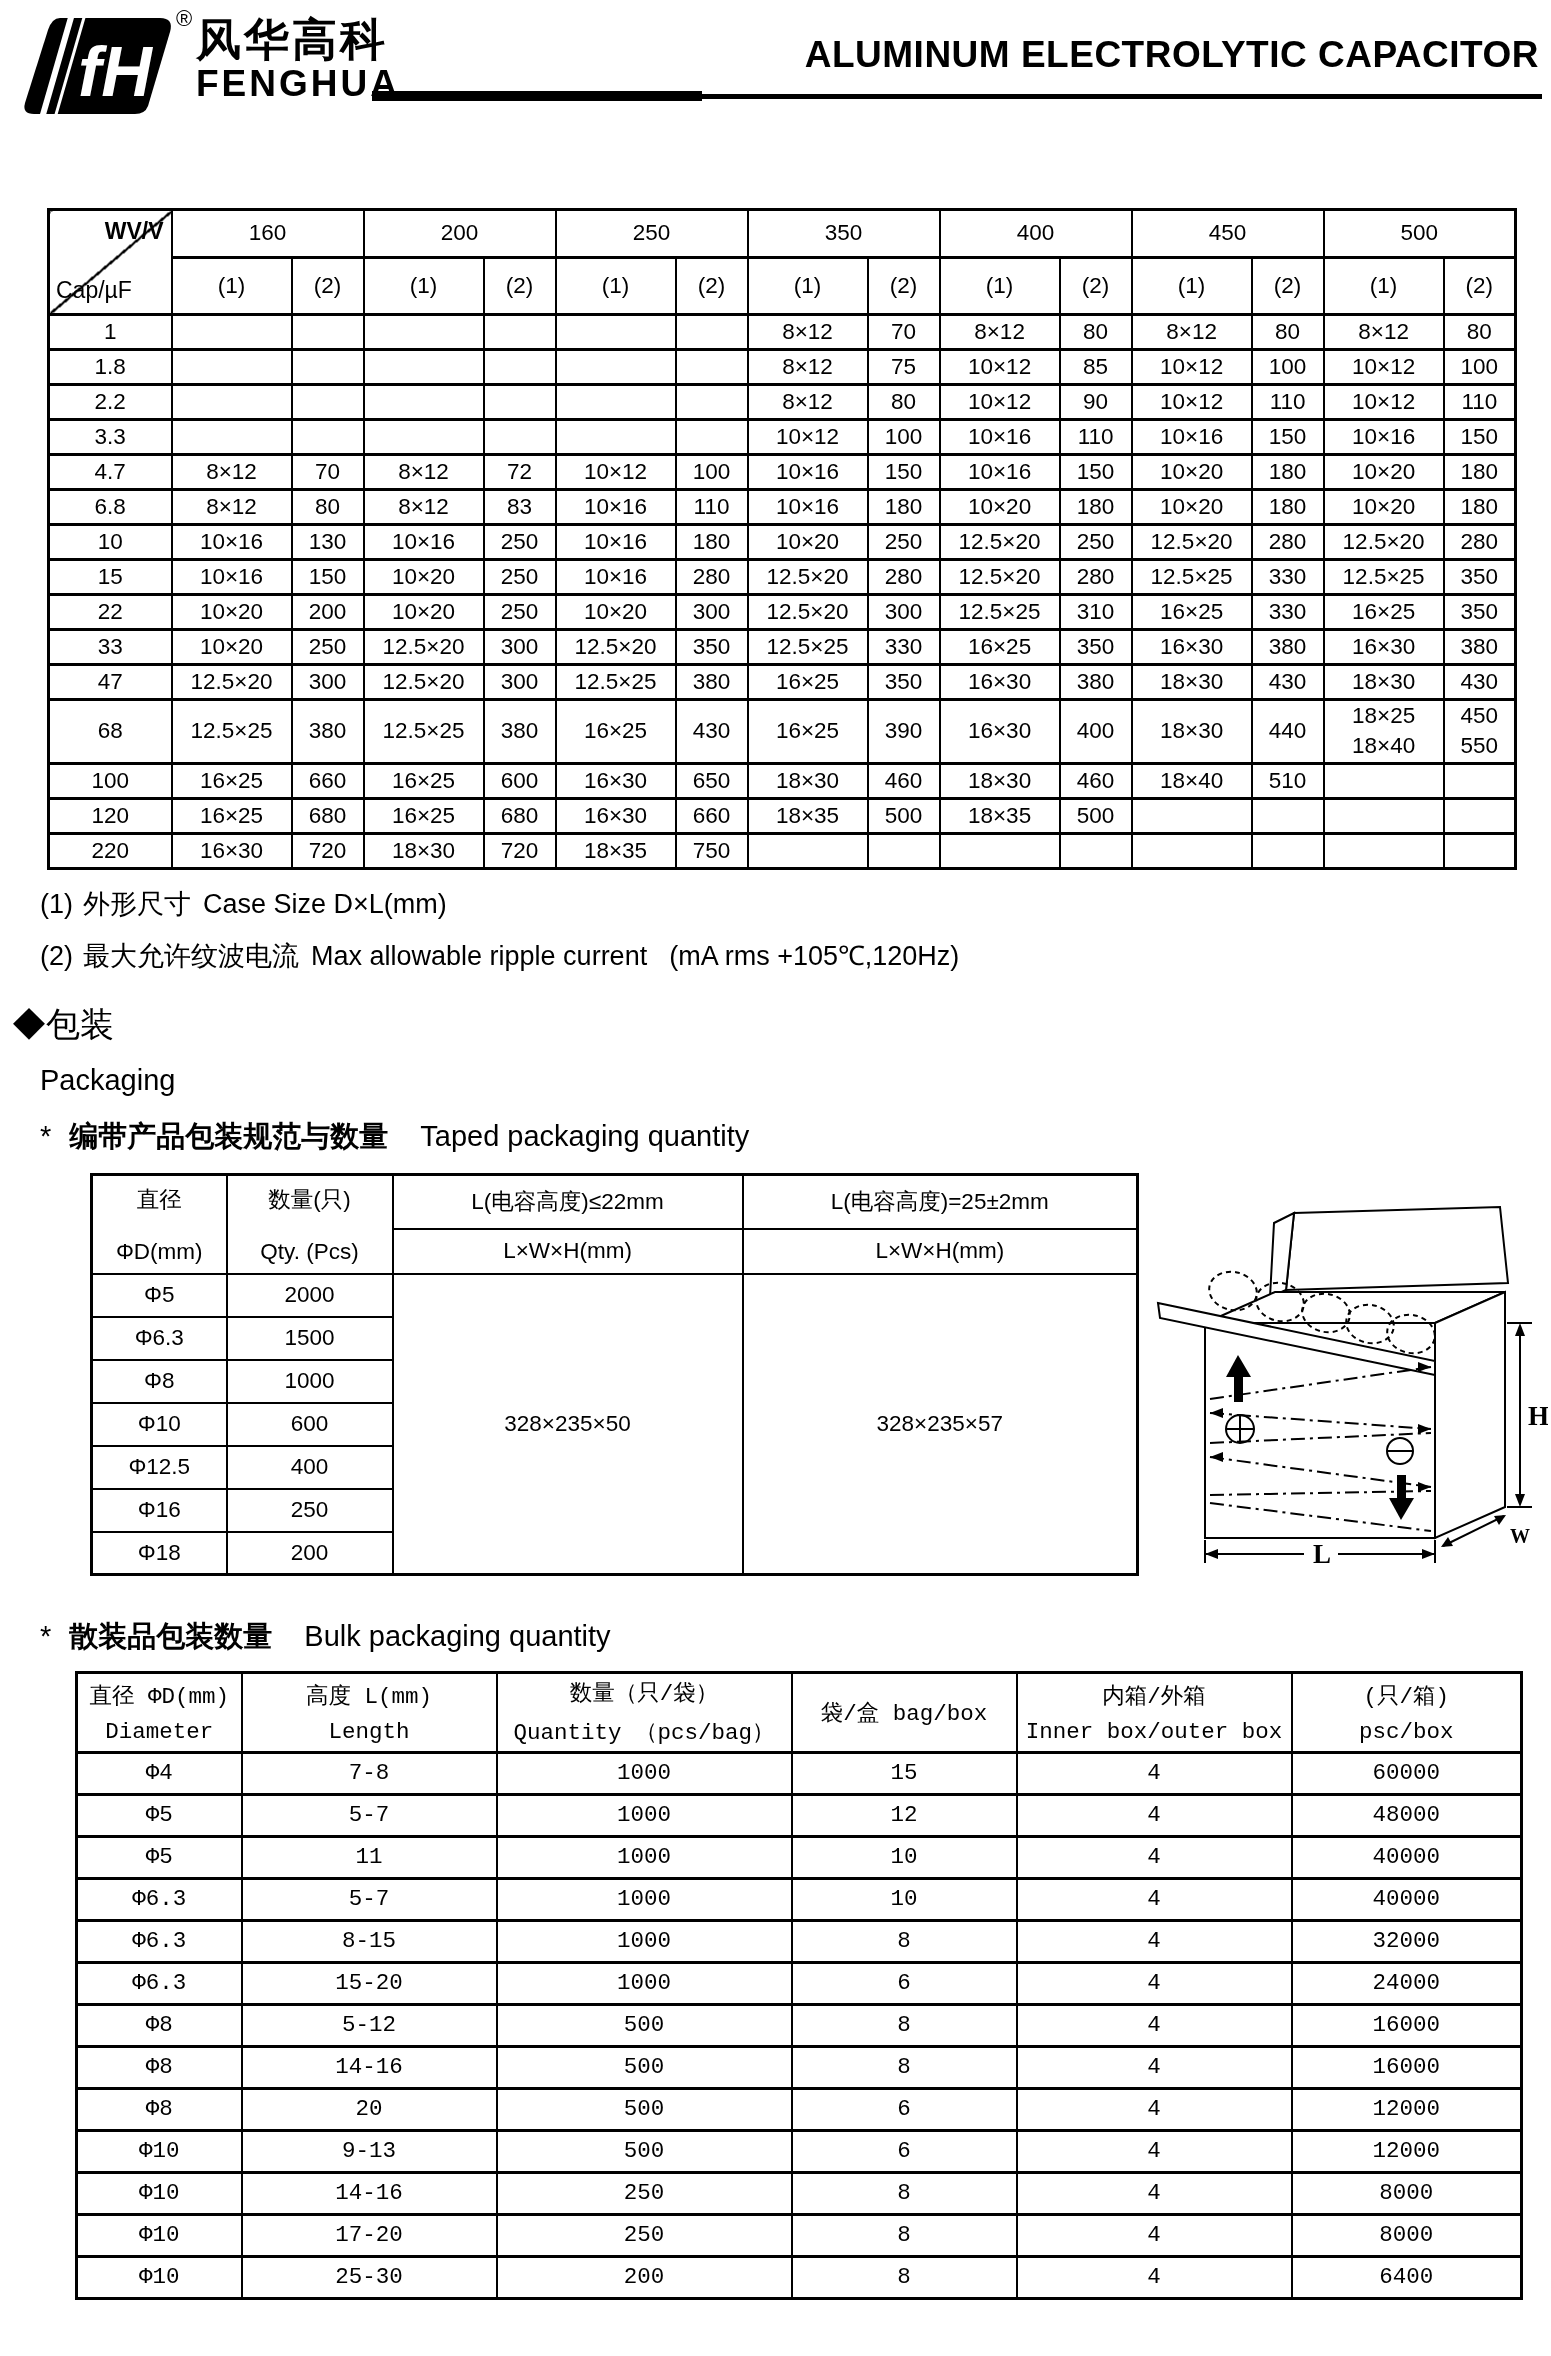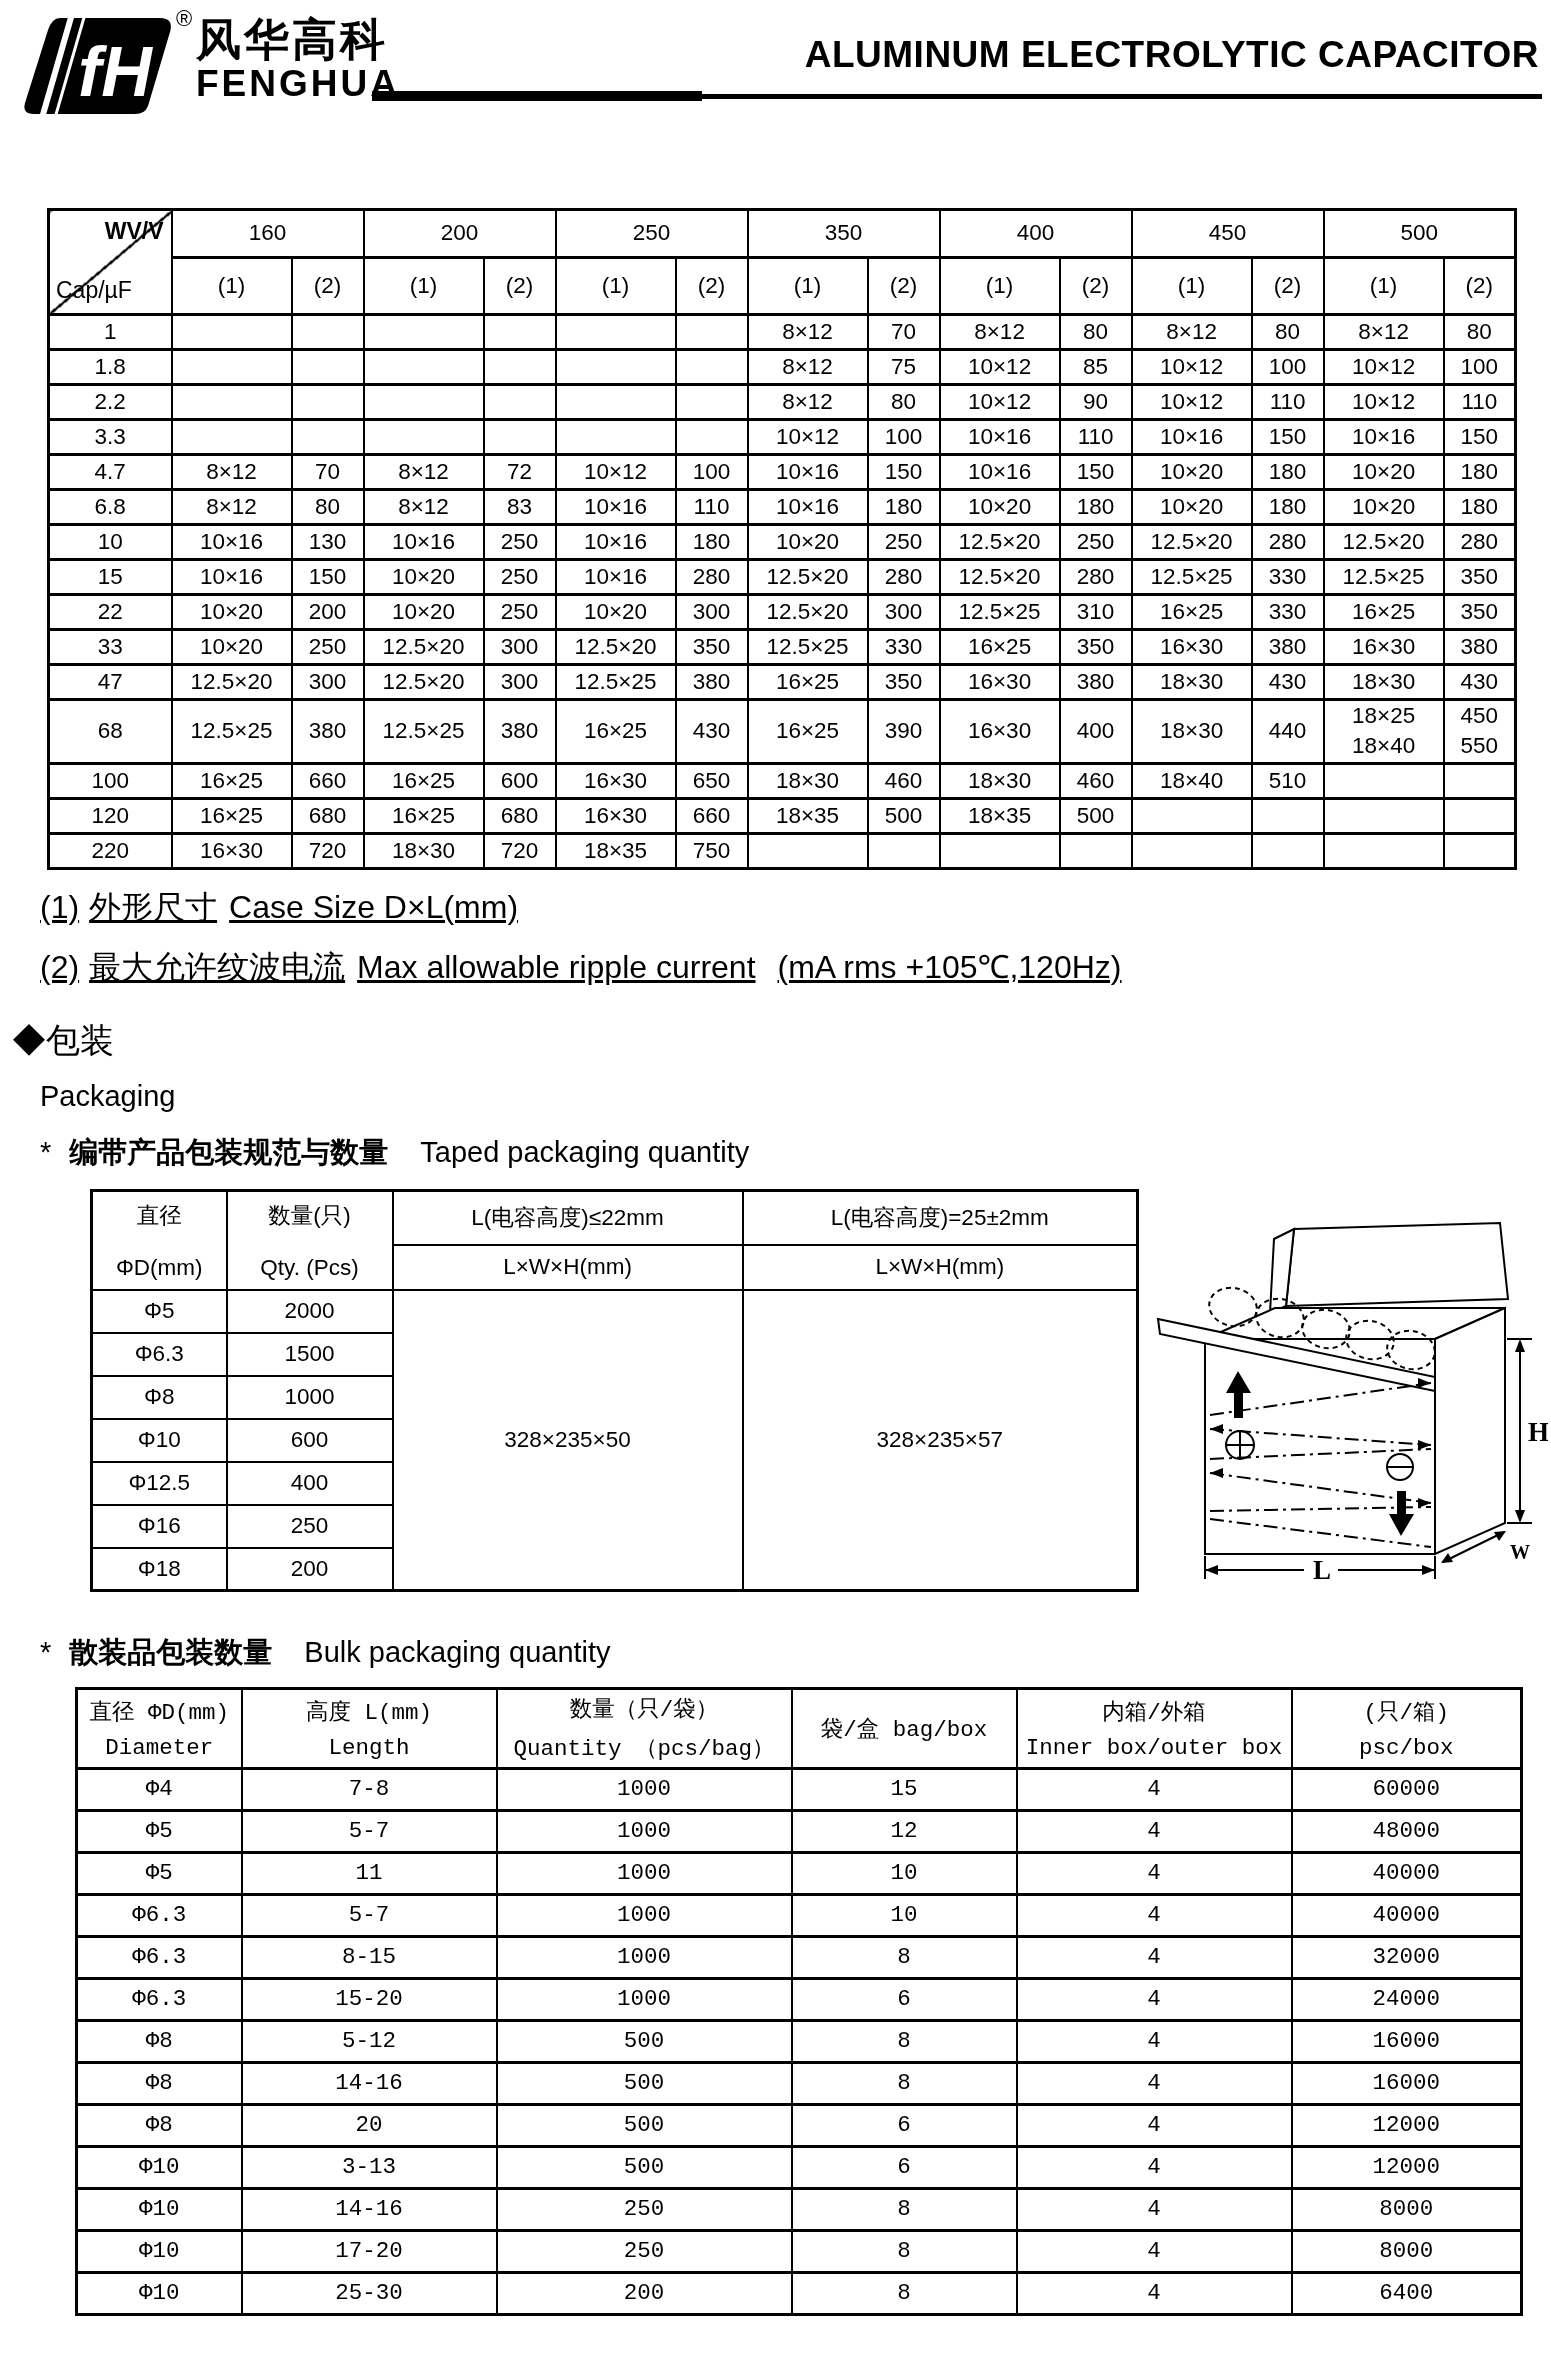--- a/index.html
+++ b/index.html
@@ -26,21 +26,21 @@
     padding:0;white-space:pre-line;line-height:1.35;}
   .ratings thead tr:first-child{height:48px;}
   .ratings thead tr:last-child{height:57px;}
   .ratings tbody tr{height:35px;}
   .corner{position:relative;background:
     linear-gradient(to bottom right,transparent calc(50% - 1.2px),#000 calc(50% - 1.2px),#000 calc(50% + 1.2px),transparent calc(50% + 1.2px));}
   .corner-top{position:absolute;top:5px;right:7px;font-size:23px;font-weight:bold;}
   .corner-bottom{position:absolute;bottom:7px;left:6px;font-size:23px;}
 
   
-  .notes{margin:16px 0 0 40px;font-size:32px;text-decoration:underline;}
+  .notes{margin:16px 0 0 40px;font-size:27px;}
   .note{margin-bottom:14px;}
   .note .cn{margin:0 12px 0 10px;}
   .note .en2{margin-left:22px;}
 
   
   .pack-title-cn{margin:28px 0 0 12px;font-size:34px;font-weight:normal;}
   .pack-title-en{margin:16px 0 0 40px;font-size:29px;}
   .sub-heading{margin:20px 0 0 40px;font-size:29px;}
   .sub-heading .star{margin-right:18px;}
   .sub-heading .cn{font-weight:bold;}
@@ -668,21 +668,21 @@
       <tr>
         <td>Φ8</td>
         <td>20</td>
         <td>500</td>
         <td>6</td>
         <td>4</td>
         <td>12000</td>
       </tr>
       <tr>
         <td>Φ10</td>
-        <td>3-13</td>
+        <td>9-13</td>
         <td>500</td>
         <td>6</td>
         <td>4</td>
         <td>12000</td>
       </tr>
       <tr>
         <td>Φ10</td>
         <td>14-16</td>
         <td>250</td>
         <td>8</td>

